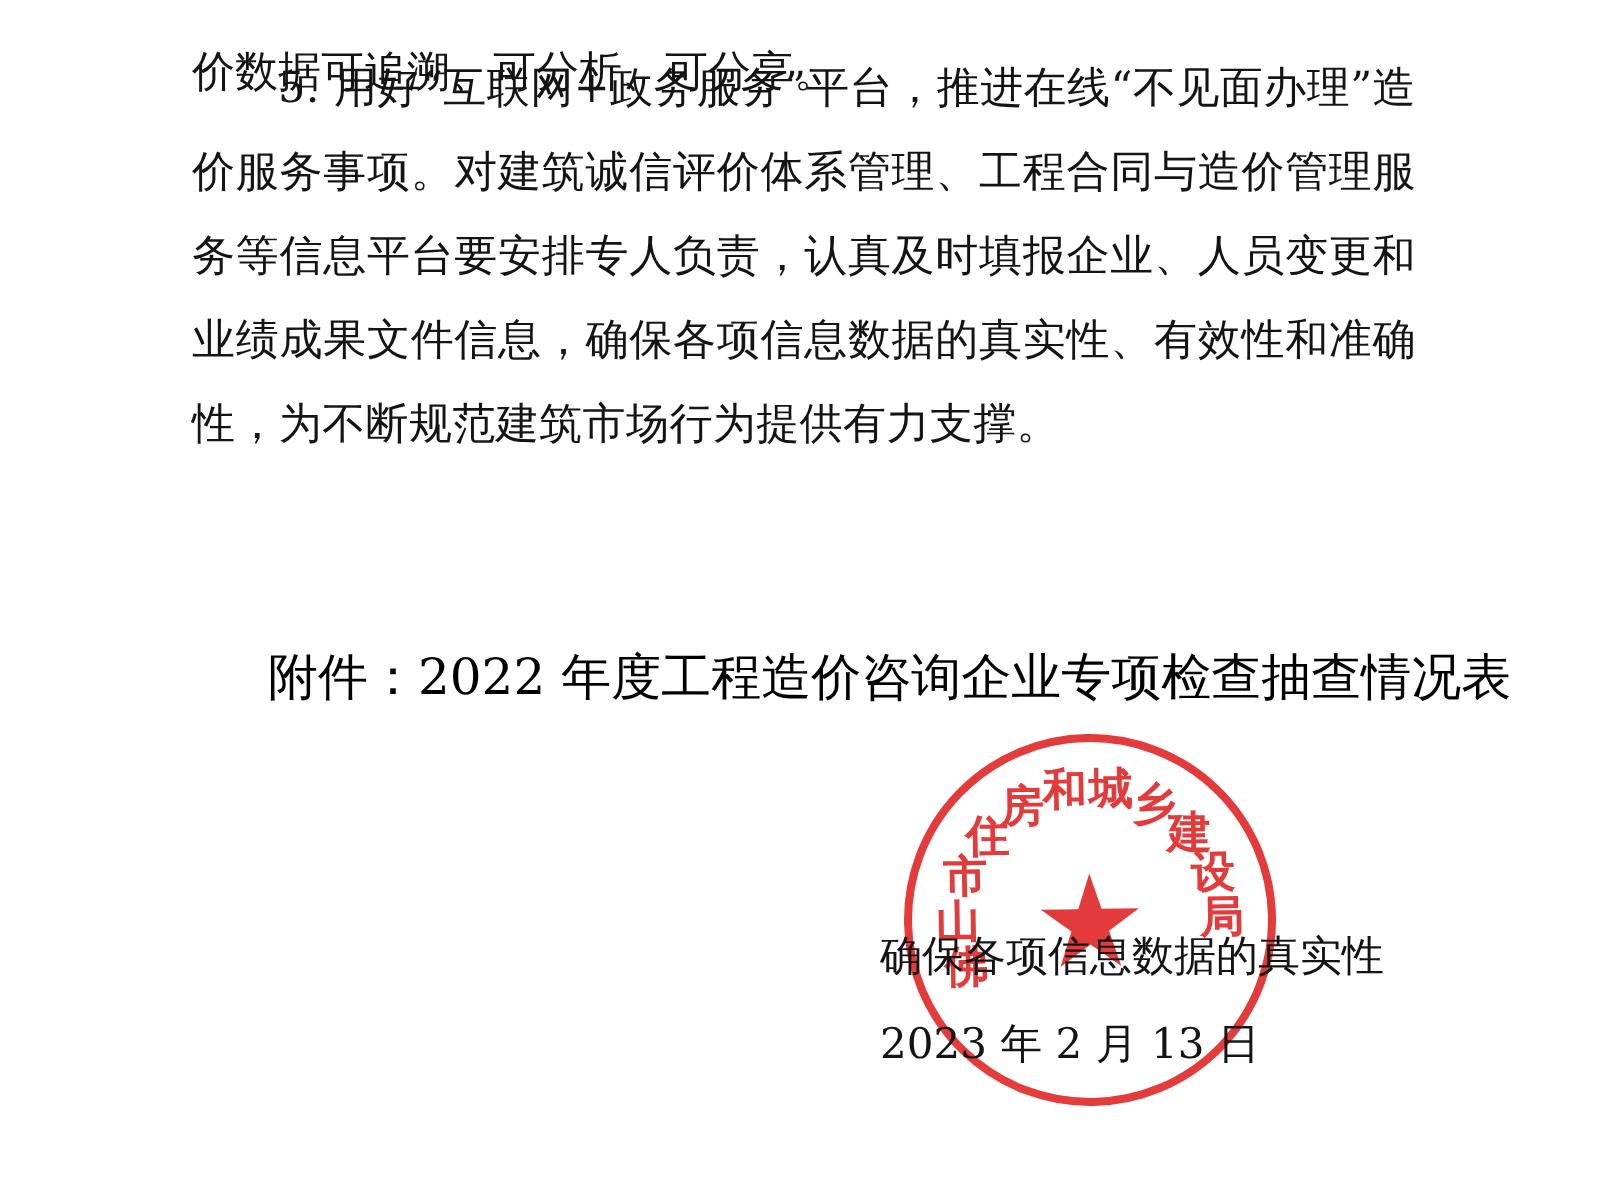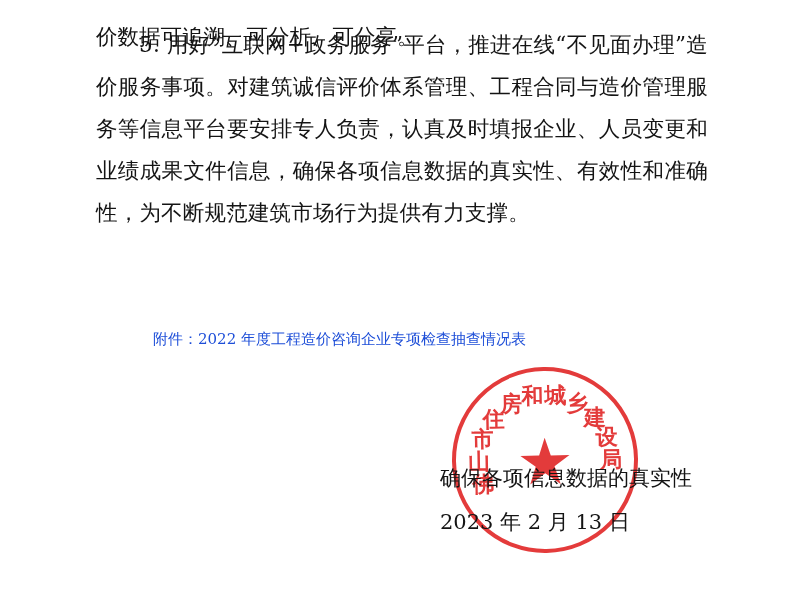--- a/index.html
+++ b/index.html
@@ -54,25 +54,25 @@
     width: 612px;
     font-size: 21.5px;
     line-height: 42px;
     color: #141414;
     white-space: nowrap;
     overflow: hidden;
   }
 
   .attachment {
     position: absolute;
-    left: 153px;
+    left: 134px;
     top: 298px;
-    font-size: 15px;
+    font-size: 25px;
     line-height: 34px;
-    color: #1d4ed8;
+    color: #000000;
     white-space: nowrap;
   }
 
   .signature-block {
     position: absolute;
     left: 440px;
     top: 432px;
     width: 260px;
     text-align: left;
   }

